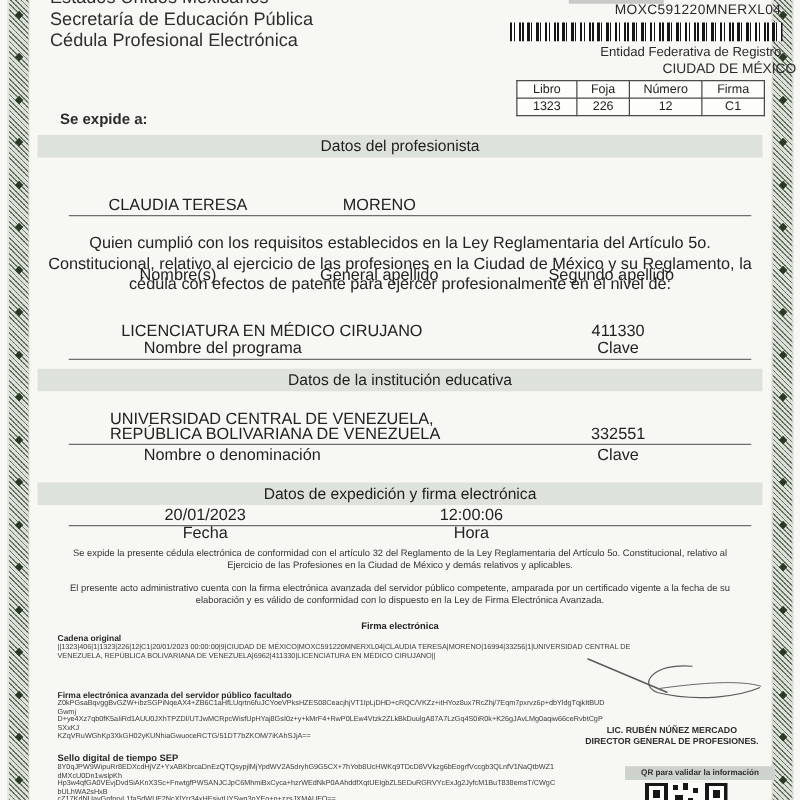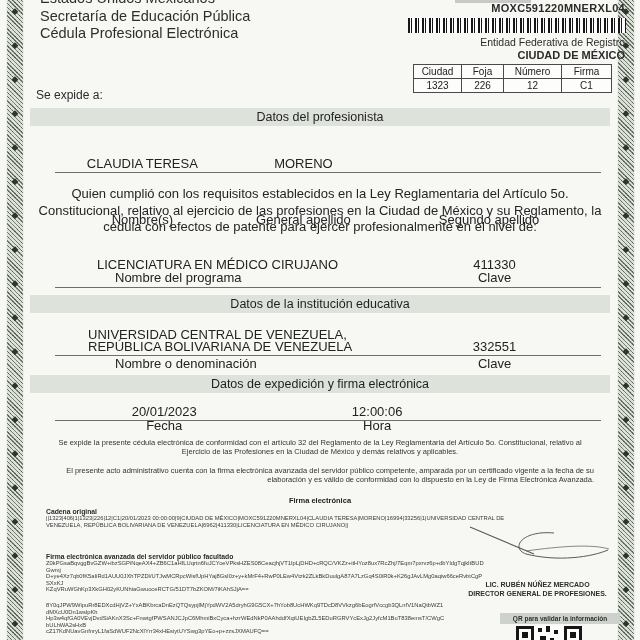--- a/index.html
+++ b/index.html
@@ -25,64 +25,64 @@
     writing-mode:vertical-rl; text-orientation:upright;
     color:#2a3926; font-size:9px; letter-spacing:7px; line-height:16px; text-align:center;
   }
   .guilloche.left{left:6px;}
   .guilloche.right{right:5px;}
 
   .abs{position:absolute;}
 
   
   .hdr{left:40px; top:-10px; font-size:14.5px; line-height:17.5px; color:#2e2e2e;}
-  .issued-to{left:36px; top:88px; font-size:12px;}
+  .issued-to{left:48px; top:88px; font-size:12px;font-weight:bold;}
 
   
   .sliver{left:455px; top:0; width:76px; height:3px; background:#c9c9c7;}
-  .curp{left:400px; top:2px; width:225px; text-align:right; font-size:11px; font-weight:bold; letter-spacing:.3px;}
+  .curp{left:400px; top:2px; width:225px; text-align:right; font-size:11px; font-weight:normal; letter-spacing:.3px;}
   .barcode{
     left:408px; top:18px; width:218px; height:15px;
     background:repeating-linear-gradient(90deg,
       #161616 0 2px, #fdfdfd 2px 3px, #161616 3px 4px, #fdfdfd 4px 7px,
       #161616 7px 9px, #fdfdfd 9px 10px, #161616 10px 11px, #fdfdfd 11px 14px);
   }
   .entity-label{left:400px; top:36px; width:225px; text-align:right; font-size:10.5px;}
-  .entity-value{left:400px; top:49px; width:225px; text-align:right; font-size:11px; font-weight:bold;}
+  .entity-value{left:412px; top:49px; width:225px; text-align:right; font-size:11px; font-weight:normal;}
   .regtable{left:413px; top:64px; border-collapse:collapse; font-size:10px; background:#fdfdfc;}
   .regtable td{border:1px solid #4a4a4a; text-align:center; padding:1px 0; color:#222;}
   .regtable .c1{width:47px;} .regtable .c2{width:41px;} .regtable .c3{width:57px;} .regtable .c4{width:49px;}
 
   
   .secbar{
     left:30px; width:580px; height:18px; background:#dde3db;
     display:flex; align-items:center; justify-content:center;
     font-size:12.5px; color:#1f1f1f;
   }
-  .bar1{top:108px;} .bar2{top:295px;} .bar3{top:375px;}
+  .bar1{top:108px;} .bar2{top:295px;} .bar3{top:386px;}
 
   
   .frow{left:55px; width:546px; border-bottom:1px solid #6e6e6e; display:grid;}
   .lrow{left:55px; width:546px; display:grid; font-size:10.5px; color:#2c2c2c;}
   .cell{text-align:center; font-size:13px; color:#222; line-height:12px;}
   .cell.left{text-align:left;}
   .name-grid{grid-template-columns:32% 27% 41%;}
   .prog-grid{grid-template-columns:61% 39%;}
   .date-grid{grid-template-columns:40% 38% 22%;}
 
   .r-name{top:158px; padding-bottom:2px;} .l-name{top:174px;margin-top:40px;}
   .r-prog{top:259px; padding-bottom:16px;} .l-prog{top:272px;}
   .r-inst{top:329px; padding-bottom:2px;} .l-inst{top:358px;}
   .r-date{top:406px; padding-bottom:2px;} .l-date{top:420px;}
 
   .statement{left:36px; top:186px; width:568px; text-align:center; font-size:13px; line-height:16.5px; color:#242424;}
 
   
   .legal{left:46px; width:548px; text-align:center; font-size:7.5px; line-height:9px; color:#333;}
-  .legal1{top:438px;} .legal2{top:466px;text-align:right;}
+  .legal1{top:438px;} .legal2{top:466px;}
   .esign-title{left:46px; top:496px; width:548px; text-align:center; font-size:7.5px; font-weight:bold; color:#222;}
 
   .tiny-label{font-size:6.8px; font-weight:bold; color:#2a2a2a;}
   .tiny-line{font-size:5.8px; line-height:6.6px; color:#3a3a3a; word-break:break-all;}
   .cadena{left:46px; top:508px; width:530px;}
   .server-sign{left:46px; top:553px; width:440px;}
 
   
   .sig-svg{left:466px; top:520px;}
   .signer{left:440px; top:580px; width:195px; text-align:center; font-size:7px; font-weight:bold; color:#2e2e2e; line-height:9px;}
@@ -112,21 +112,21 @@
   <div class="abs issued-to">Se expide a:</div>
 
   <div class="abs sliver"></div>
   <div class="abs curp">MOXC591220MNERXL04</div>
   <div class="abs barcode"></div>
   <div class="abs entity-label">Entidad Federativa de Registro</div>
   <div class="abs entity-value">CIUDAD DE MÉXICO</div>
   <table class="abs regtable">
     <tbody>
         <tr>
-      <td class="c1">Ciudad</td>
+      <td class="c1">Libro</td>
       <td class="c2">Foja</td>
       <td class="c3">Número</td>
       <td class="c4">Firma</td>
     </tr>
     <tr>
       <td>1323</td>
       <td>226</td>
       <td>12</td>
       <td>C1</td>
     </tr>
@@ -206,20 +206,21 @@
     <div class="tiny-line">D+ye4Xz7qb0fK5aIiRd1AUU0JXhTPZDl/UTJwMCRpcWisfUpHYaj8GsI0z+y+kMrF4+RwP0LEw4Vtzk2ZLkBkDuulgA87A7LzGq4S0iR0k+K26gJAvLMg0aqiw66ceRvbtCgPSXxKJ</div>
     <div class="tiny-line">KZqVRuWGhKp3XkGH02yKUNhiaGwuoceRCTG/51DT7bZKOM/7iKAhSJjA==</div>
   </div>
 
   <div class="abs signer">
     <div>LIC. RUBÉN NÚÑEZ MERCADO</div>
     <div>DIRECTOR GENERAL DE PROFESIONES.</div>
   </div>
 
   <div class="abs seal">
+    <div class="tiny-label" style="font-size:7.5px;">Sello digital de tiempo SEP</div>
     <div class="tiny-line">8Y0qJPW9WipuRr8EDXcdHjVZ+YxABKbrcaDnEzQTQsypjlMjYpdWV2A5dryhG9G5CX+7hYob8UcHWKq9TDcD8VVkzg6bEogrfVccgb3QLnfV1NaQtbWZ1dMXcU0Dn1wslpKh</div>
     <div class="tiny-line">Hp3w4qfGA0VEvjDvdSiAKnX3Sc+FnwtgfPWSANJCJpC6MhmiBxCyca+hzrWEdNkP0AAhddfXqtUEIgbZL5EDuRGRVYcExJg2JyfcM1BuT838emsT/CWgCbULhWA2sHxB</div>
     <div class="tiny-line">cZ17KdNUavGnfnryL1faSdWUF2NcXlYrr34xHEsiytUYSwg3pYEo+p+zzsJXMAUFQ==</div>
   </div>
 
   <div class="abs qr-caption">QR para validar la información</div>
 
   <svg class="abs qr" width="66" height="66" viewBox="0 0 33 33" shape-rendering="crispEdges">
     <rect x="0" y="0" width="33" height="33" fill="#fdfdfc"></rect>
     <g fill="#161616">

